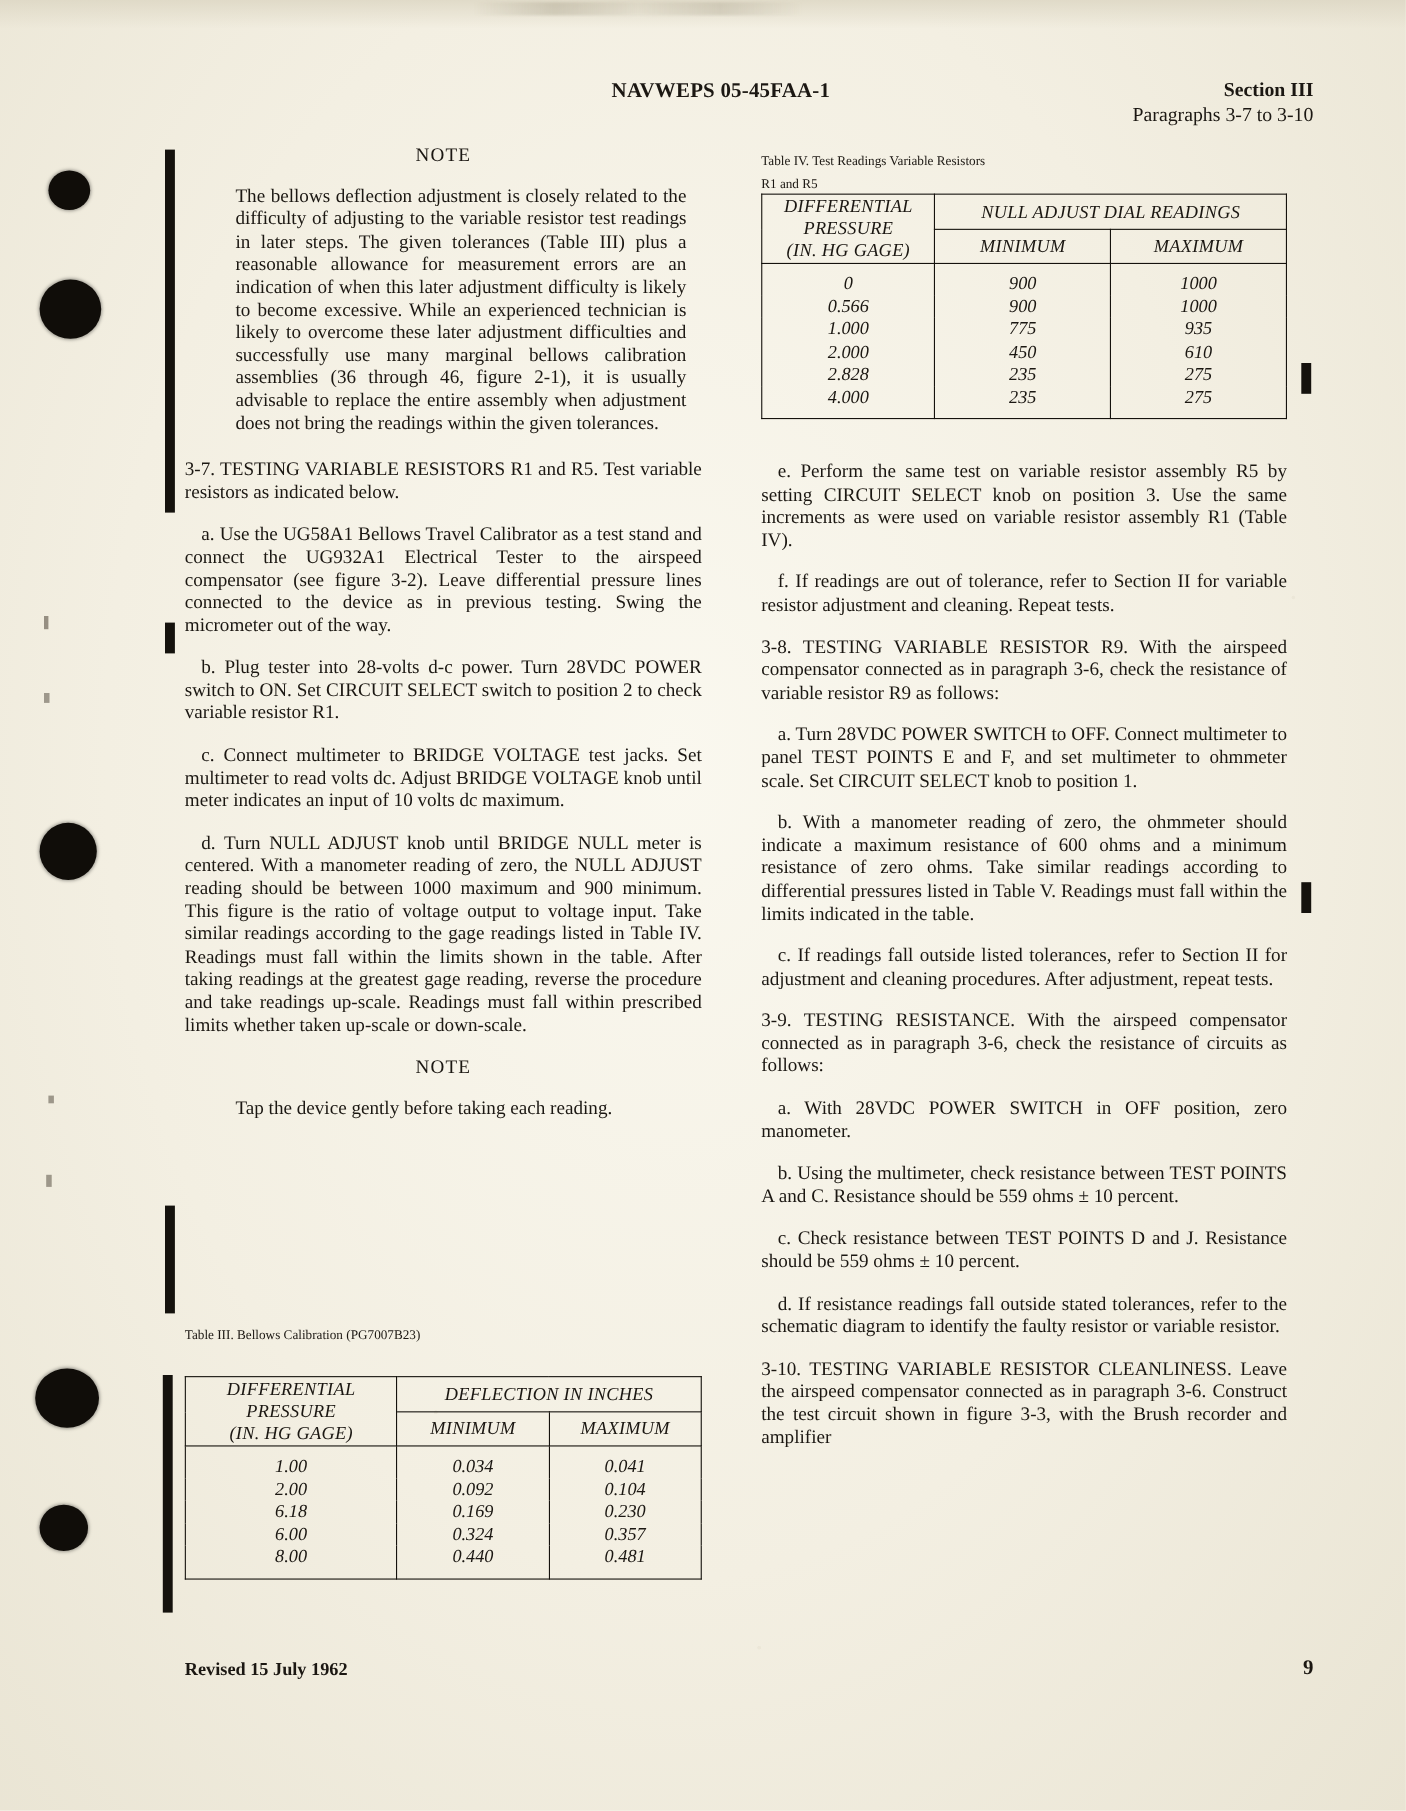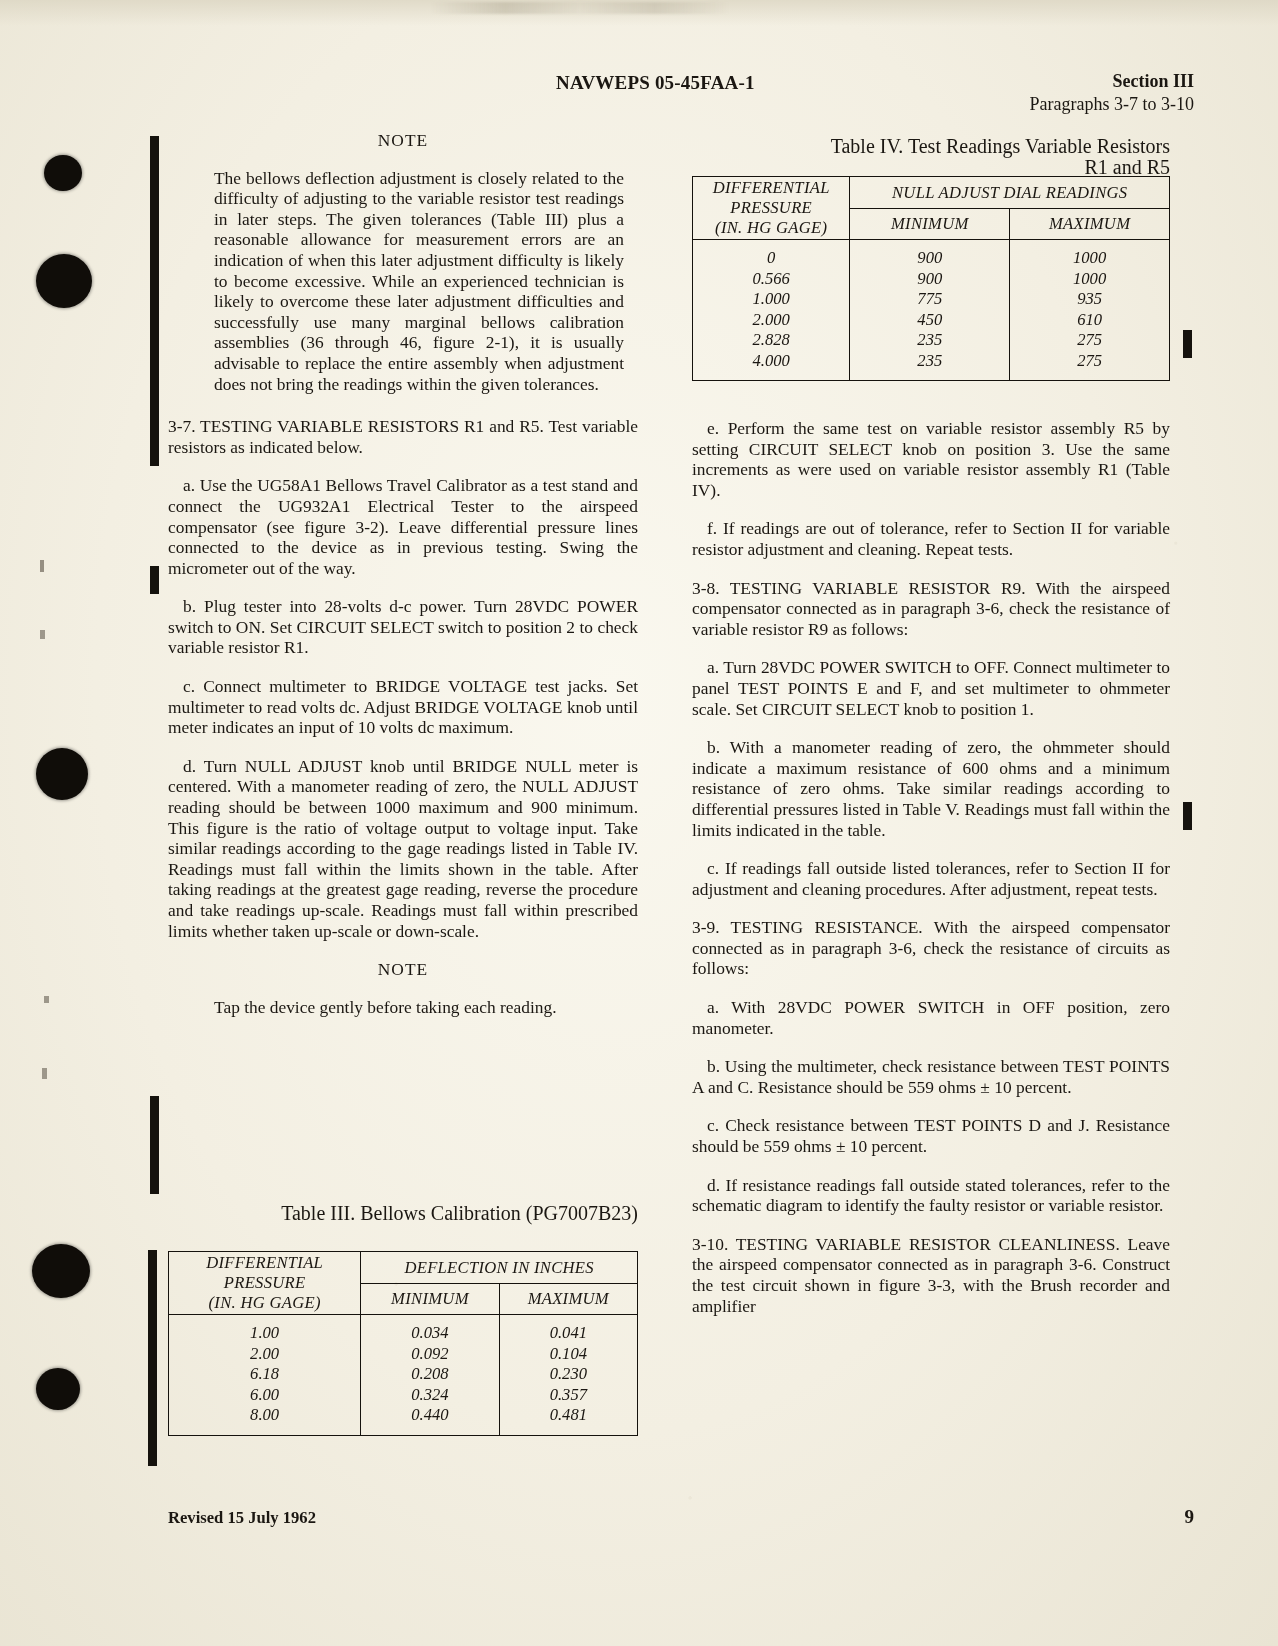--- a/index.html
+++ b/index.html
@@ -72,21 +72,21 @@
   .note-head{text-align:center;font-size:17.4px;letter-spacing:1px;margin:0 0 17px 0;}
   .note-body{
     margin:0 0 22px 0;padding-left:46px;padding-right:14px;
     text-align:justify;
   }
 
   
   .cbar{position:absolute;background:#15120d;}
 
   
-  .tbl-cap{text-align:right;font-size:20px;line-height:21px;margin-bottom:11px;}
+  .tbl-cap{text-align:left;font-size:12px;line-height:21px;margin-bottom:11px;}
   table{border-collapse:collapse;width:100%;font-size:16.6px;}
   table td,table th{
     border:1.6px solid #15120d;
     padding:0;font-weight:400;text-align:center;
     font-family:"Liberation Serif",serif;
     font-style:italic;
   }
   table th{letter-spacing:.3px;}
   .hd1{height:31px;line-height:31px;}
   .hd2{height:30px;line-height:30px;}
@@ -177,21 +177,21 @@
             <td class="dcell" style="padding-top: 8px; border-top: 1.6px solid rgb(21, 18, 13);">0.034</td>
             <td class="dcell" style="padding-top: 8px; border-top: 1.6px solid rgb(21, 18, 13);">0.041</td>
           </tr>
           <tr>
             <td class="dcell">2.00</td>
             <td class="dcell">0.092</td>
             <td class="dcell">0.104</td>
           </tr>
           <tr>
             <td class="dcell">6.18</td>
-            <td class="dcell">0.208</td>
+            <td class="dcell">0.169</td>
             <td class="dcell">0.230</td>
           </tr>
           <tr>
             <td class="dcell">6.00</td>
             <td class="dcell">0.324</td>
             <td class="dcell">0.357</td>
           </tr>
           <tr class="pad-bot">
             <td class="dcell" style="padding-bottom: 9px; border-bottom: 1.6px solid rgb(21, 18, 13);">8.00</td>
             <td class="dcell" style="padding-bottom: 9px; border-bottom: 1.6px solid rgb(21, 18, 13);">0.440</td>

